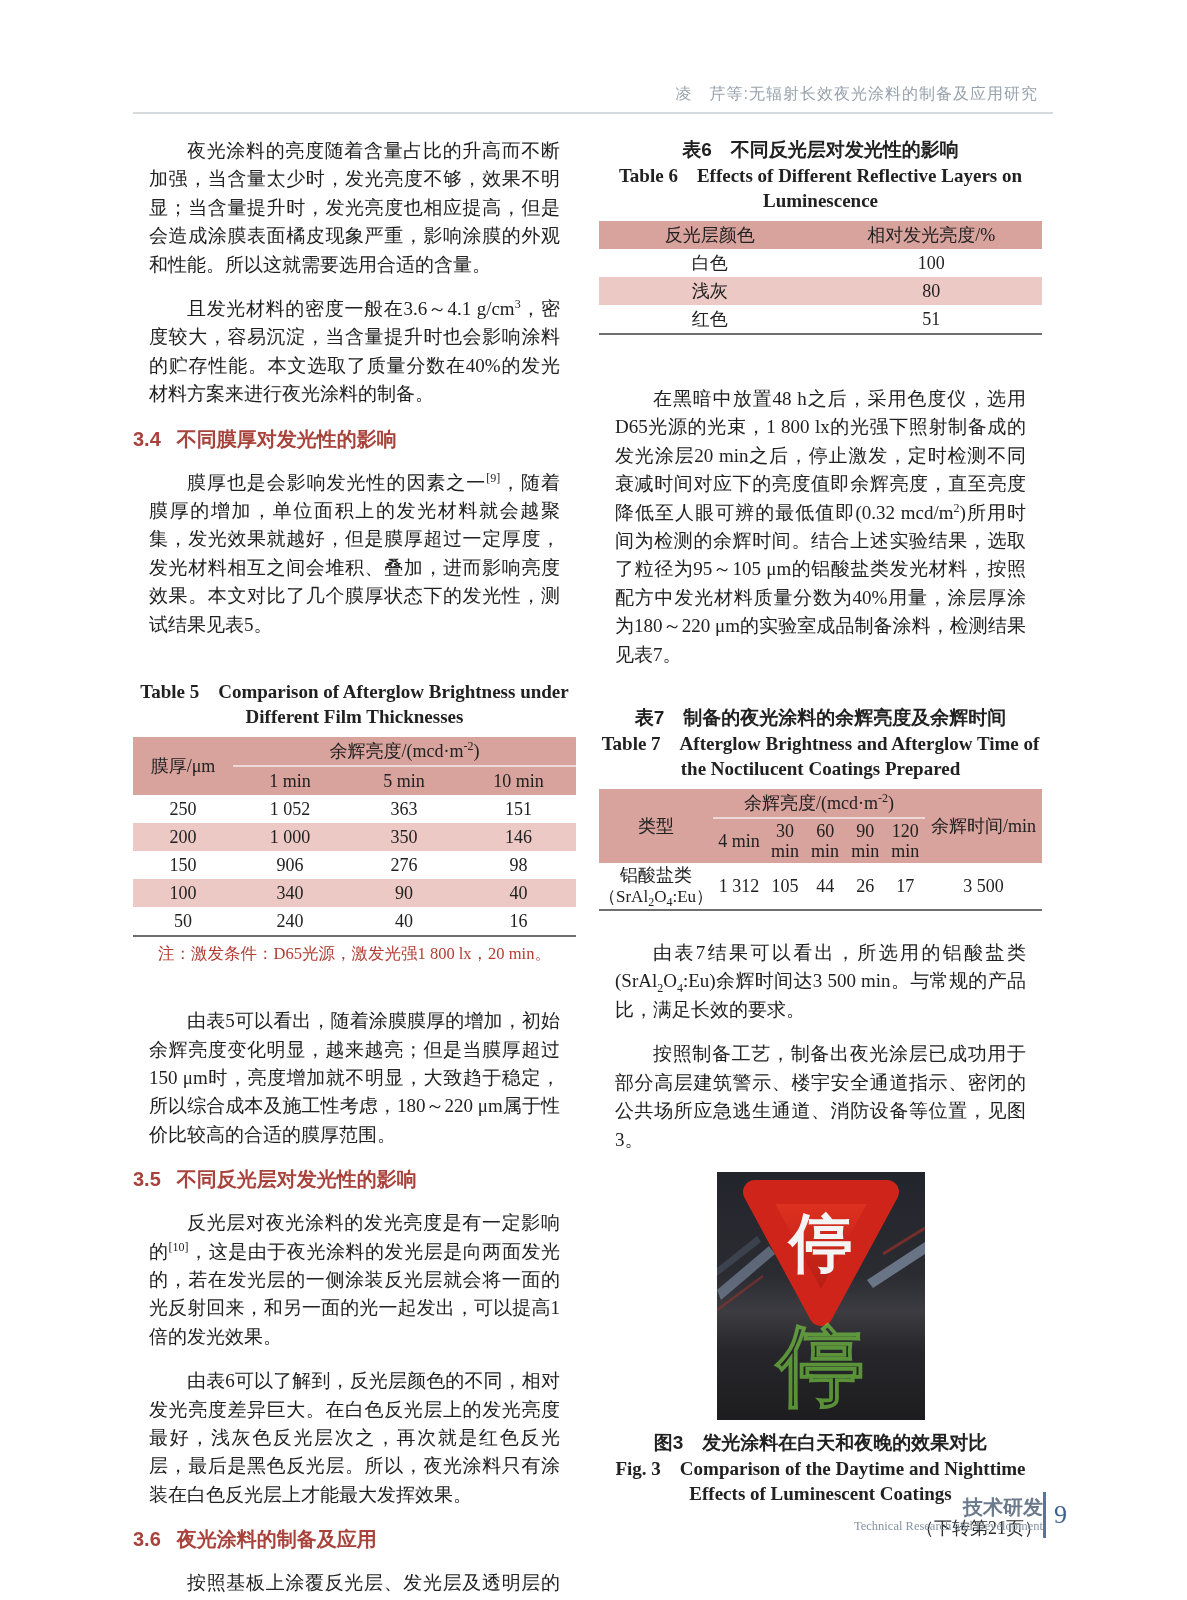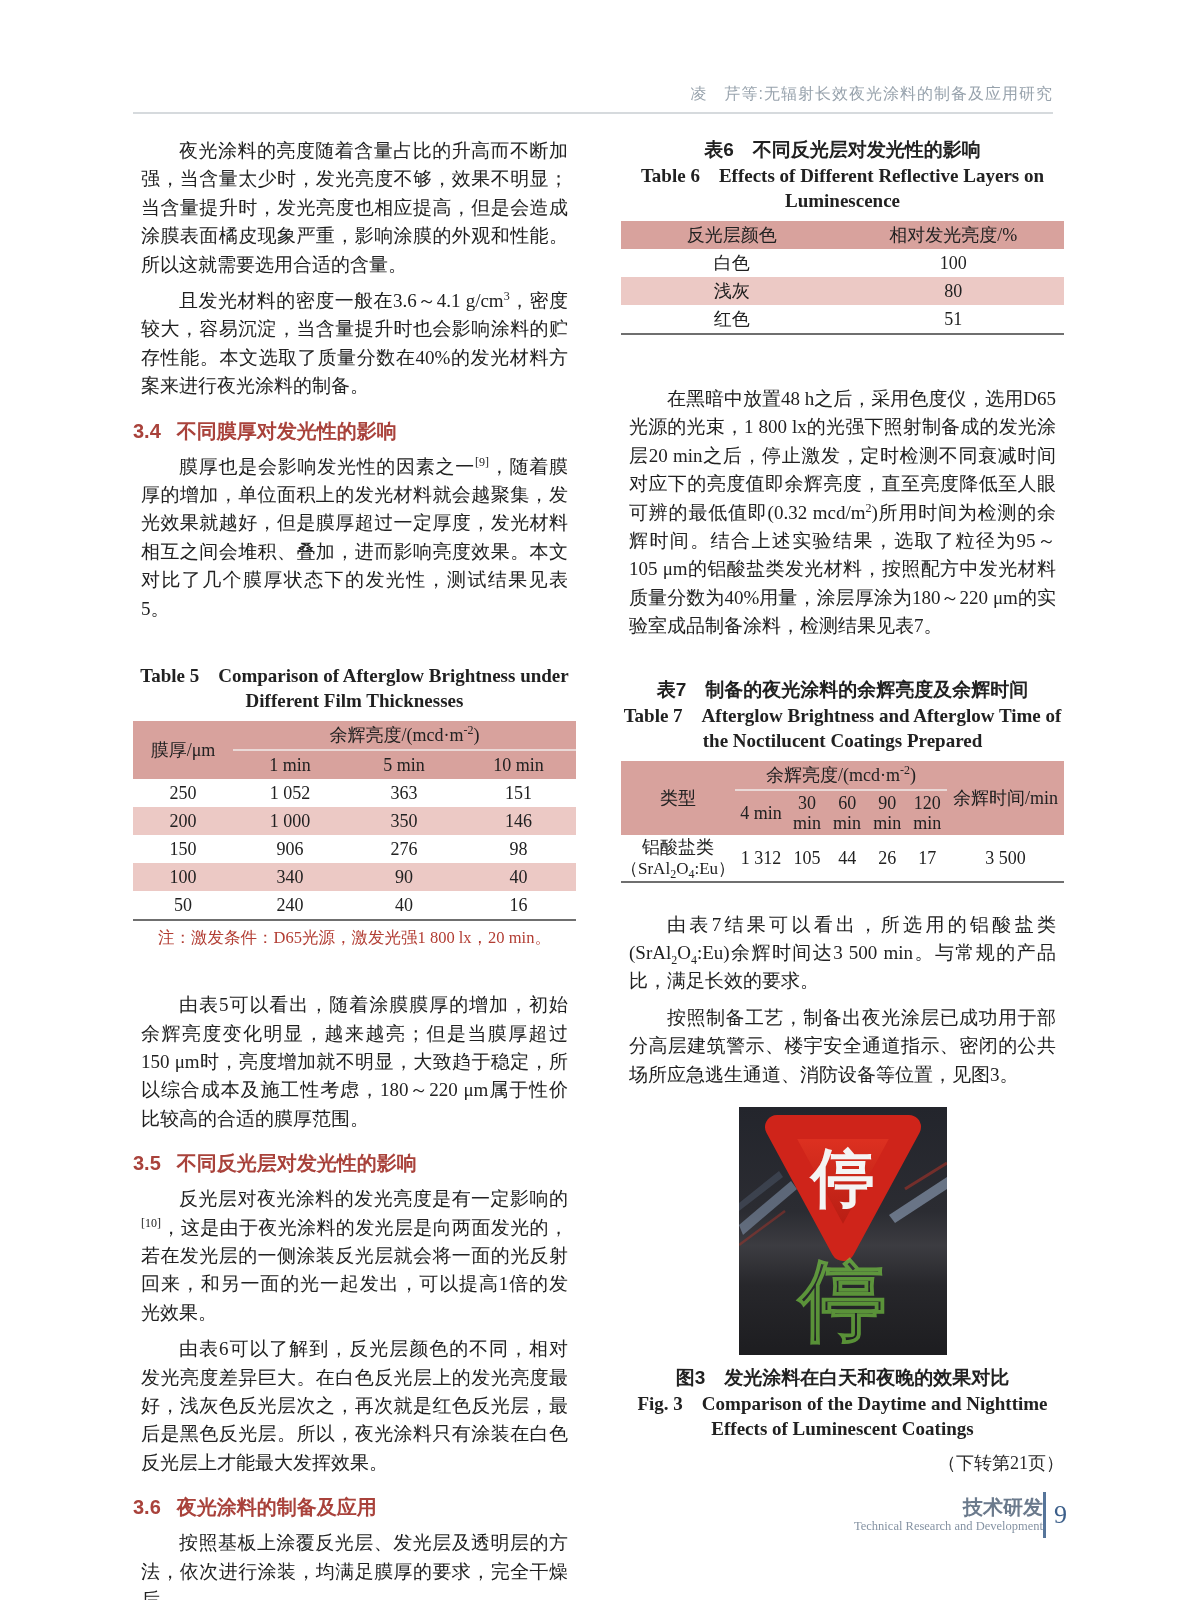--- a/index.html
+++ b/index.html
@@ -1,30 +1,30 @@
 <!DOCTYPE html>
 <html><head>
 <meta charset="utf-8">
 <style>
   html,body { margin:0; padding:0; background:#fff; }
   .page { position:relative; width:1187px; height:1600px; background:#fff; overflow:hidden;
           font-family:"Liberation Serif", serif; color:#212121; }
 
   
-  .running-head { position:absolute; top:84px; left:133px; width:920px; text-align:right;
+  .running-head { position:absolute; top:84px; left:118px; width:920px; text-align:right;
                   font-size:16px; color:#98a3ad; letter-spacing:1px;
                   font-family:"Liberation Sans", sans-serif; }
   .head-rule { position:absolute; top:112px; left:133px; width:920px; border-top:2px solid #d6dadd; }
 
   
   .col { position:absolute; top:133px; width:443px; font-size:19px; line-height:28.4px;
          text-align:justify; }
   .col-left  { left:133px; }
-  .col-right { left:621px; }
-  p.body { margin:8px; text-indent:2em; }
+  .col-right { left:599px; }
+  p.body { margin:16px; text-indent:2em; }
   sup { font-size:12px; line-height:0; }
   sub { font-size:12px; line-height:0; }
 
   .sec-head { font-family:"Liberation Sans", sans-serif; font-weight:bold; color:#a9423b;
               font-size:20px; line-height:28px; margin:16px 0 2px 0; }
   .sec-head .num { margin-right:16px; }
 
   .tbl-cap-zh { text-align:center; font-family:"Liberation Sans", sans-serif; font-weight:bold;
                 font-size:19px; line-height:26px; }
   .tbl-cap-en { text-align:center; font-weight:bold; font-size:19px; line-height:25px; }

